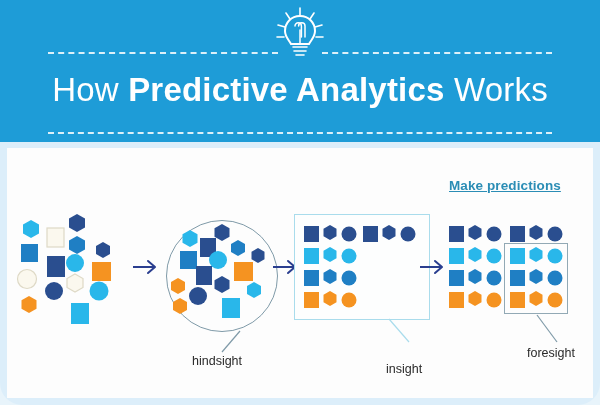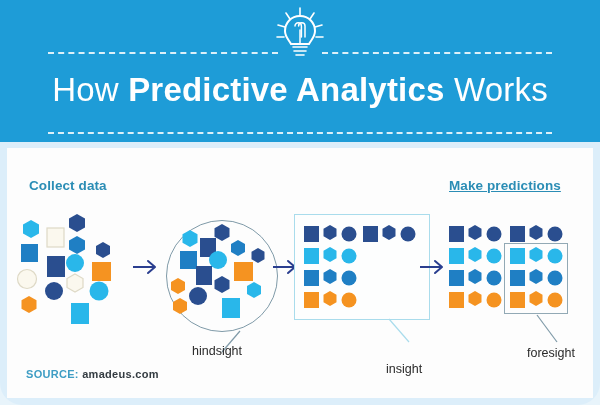--- a/index.html
+++ b/index.html
@@ -234,21 +234,20 @@
         <span>How </span><b>Predictive Analytics</b><span> Works</span>
       </div>
 
       <div class="dash-rule dash-bottom"></div>
     </div>
   </div>
 
   <div class="card">
 
     <div class="step step1">
-      <div class="step-label s1-label">Collect data</div>
       <div class="scatter-area">
         <svg width="148" height="250" viewBox="0 0 148 250">
 
           <g>
 
             <polygon points="24,72 32,76.5 32,85.5 24,90 16,85.5 16,76.5" fill="#29b7ea"></polygon>
 
             <polygon points="70,66 78,70.5 78,79.5 70,84 62,79.5 62,70.5" fill="#2a4e8f"></polygon>
 
             <rect x="40" y="80" width="17" height="19" fill="#fbf8ee" stroke="#ded9c6" stroke-width="1.2"></rect>
@@ -307,21 +306,21 @@
             <circle cx="46" cy="148" r="9" fill="#2a4e8f"></circle>
             <polygon points="102,134 109,138 109,146 102,150 95,146 95,138" fill="#29b7ea"></polygon>
             <polygon points="28,150 35,154 35,162 28,166 21,162 21,154" fill="#f59321"></polygon>
             <rect x="70" y="150" width="18" height="20" fill="#29b7ea"></rect>
           </g>
         </svg>
       </div>
       <svg class="leader" style="left:56px; top:182px;" width="36" height="24">
         <line x1="32" y1="1" x2="14" y2="22" stroke="#7f9aa8" stroke-width="1.2"></line>
       </svg>
-      <div class="caption" style="left:40px; top:196px;">hindsight</div>
+      <div class="caption" style="left:40px; top:206px;">hindsight</div>
     </div>
 
     <div class="arrow arrow2">
       <svg width="28" height="18" viewBox="0 0 28 18">
         <line x1="1" y1="9" x2="22" y2="9" stroke="#2a3e8f" stroke-width="2"></line>
         <polyline points="16,3 23,9 16,15" fill="none" stroke="#2a3e8f" stroke-width="2" stroke-linecap="round" stroke-linejoin="round"></polyline>
       </svg>
     </div>
 
     <div class="step step3">
@@ -414,18 +413,14 @@
       </div>
       <div class="foresight-box" style="left:69px; top:95px; width:64px; height:71px;"></div>
       <svg class="leader" style="left:100px; top:166px;" width="32" height="30">
         <line x1="2" y1="1" x2="22" y2="28" stroke="#7f9aa8" stroke-width="1.2"></line>
       </svg>
       <div class="caption" style="left:92px; top:198px;">foresight</div>
     </div>
 
   </div>
 
-  <div class="source">
-    <span class="src-key">SOURCE:</span>
-    <span class="src-val">amadeus.com</span>
-  </div>
 
 </div>
 
 </body></html>

